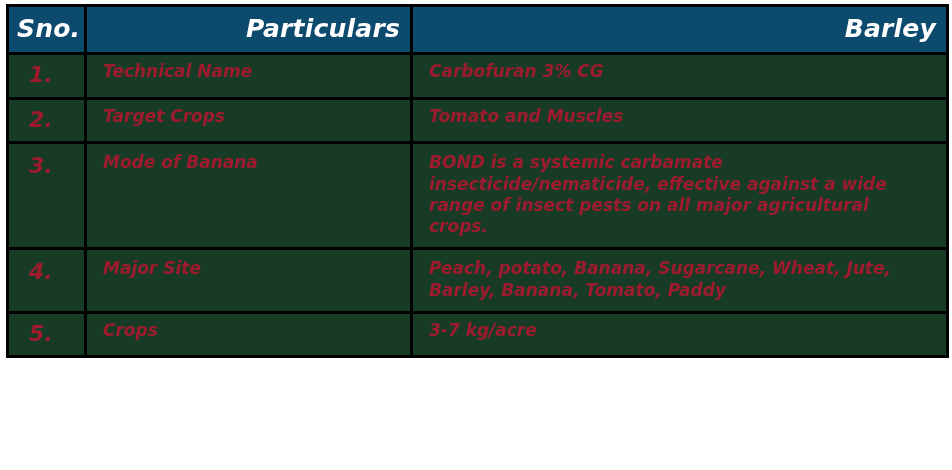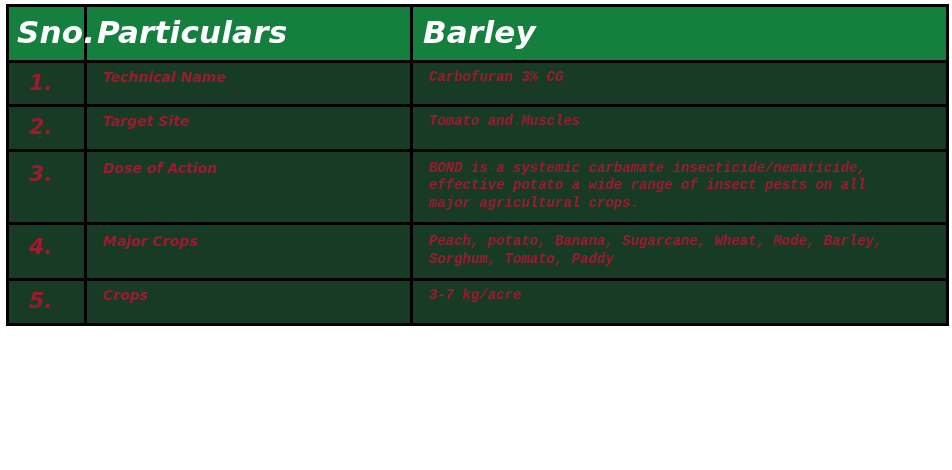--- a/index.html
+++ b/index.html
@@ -32,48 +32,47 @@
   table.spec-table th,
   table.spec-table td {
     border: 3px solid #000000;
     padding: 6px 10px 8px 10px;
     vertical-align: top;
     font-style: italic;
     font-weight: bold;
     line-height: 1.25;
   }
   thead th {
-    background: #15803d;
+    background: #0c4a6e;
     color: #ffffff;
-    font-size: 31px;
+    font-size: 25px;
     letter-spacing: 0.2px;
     padding-top: 8px;
     padding-bottom: 10px;
-    text-align: left;
+    text-align: right;
   }
   thead th.th-sno {
     padding-left: 8px;
   }
   tbody td {
     background: #173b24;
     color: #9e1b2f;
-    font-size: 14px;
+    font-size: 17px;
   }
   tbody td.cell-sno {
     text-align: left;
     padding-left: 20px;
     font-size: 22px;
   }
   tbody td.cell-part {
     padding-left: 16px;
   }
   tbody td.cell-brief {
     padding-left: 16px;
     padding-right: 30px;
-    font-family: Liberation Mono, monospace;
   }
   tbody tr.row-tall td {
     padding-top: 8px;
     padding-bottom: 10px;
   }
 </style>
 </head>
 <body>
 
 <div class="table-wrap">
@@ -91,32 +90,32 @@
       </tr>
     </thead>
     <tbody>
       <tr>
         <td class="cell-sno">1.</td>
         <td class="cell-part">Technical Name</td>
         <td class="cell-brief">Carbofuran 3% CG</td>
       </tr>
       <tr>
         <td class="cell-sno">2.</td>
-        <td class="cell-part">Target Site</td>
+        <td class="cell-part">Target Crops</td>
         <td class="cell-brief">Tomato and Muscles</td>
       </tr>
       <tr class="row-tall">
         <td class="cell-sno">3.</td>
-        <td class="cell-part">Dose of Action</td>
-        <td class="cell-brief">BOND is a systemic carbamate insecticide/nematicide, effective potato a wide range of insect pests on all major agricultural crops.</td>
+        <td class="cell-part">Mode of Banana</td>
+        <td class="cell-brief">BOND is a systemic carbamate insecticide/nematicide, effective against a wide range of insect pests on all major agricultural crops.</td>
       </tr>
       <tr class="row-tall">
         <td class="cell-sno">4.</td>
-        <td class="cell-part">Major Crops</td>
-        <td class="cell-brief">Peach, potato, Banana, Sugarcane, Wheat, Mode, Barley, Sorghum, Tomato, Paddy</td>
+        <td class="cell-part">Major Site</td>
+        <td class="cell-brief">Peach, potato, Banana, Sugarcane, Wheat, Jute, Barley, Banana, Tomato, Paddy</td>
       </tr>
       <tr>
         <td class="cell-sno">5.</td>
         <td class="cell-part">Crops</td>
         <td class="cell-brief">3-7 kg/acre</td>
       </tr>
     </tbody>
   </table>
 </div>
 

